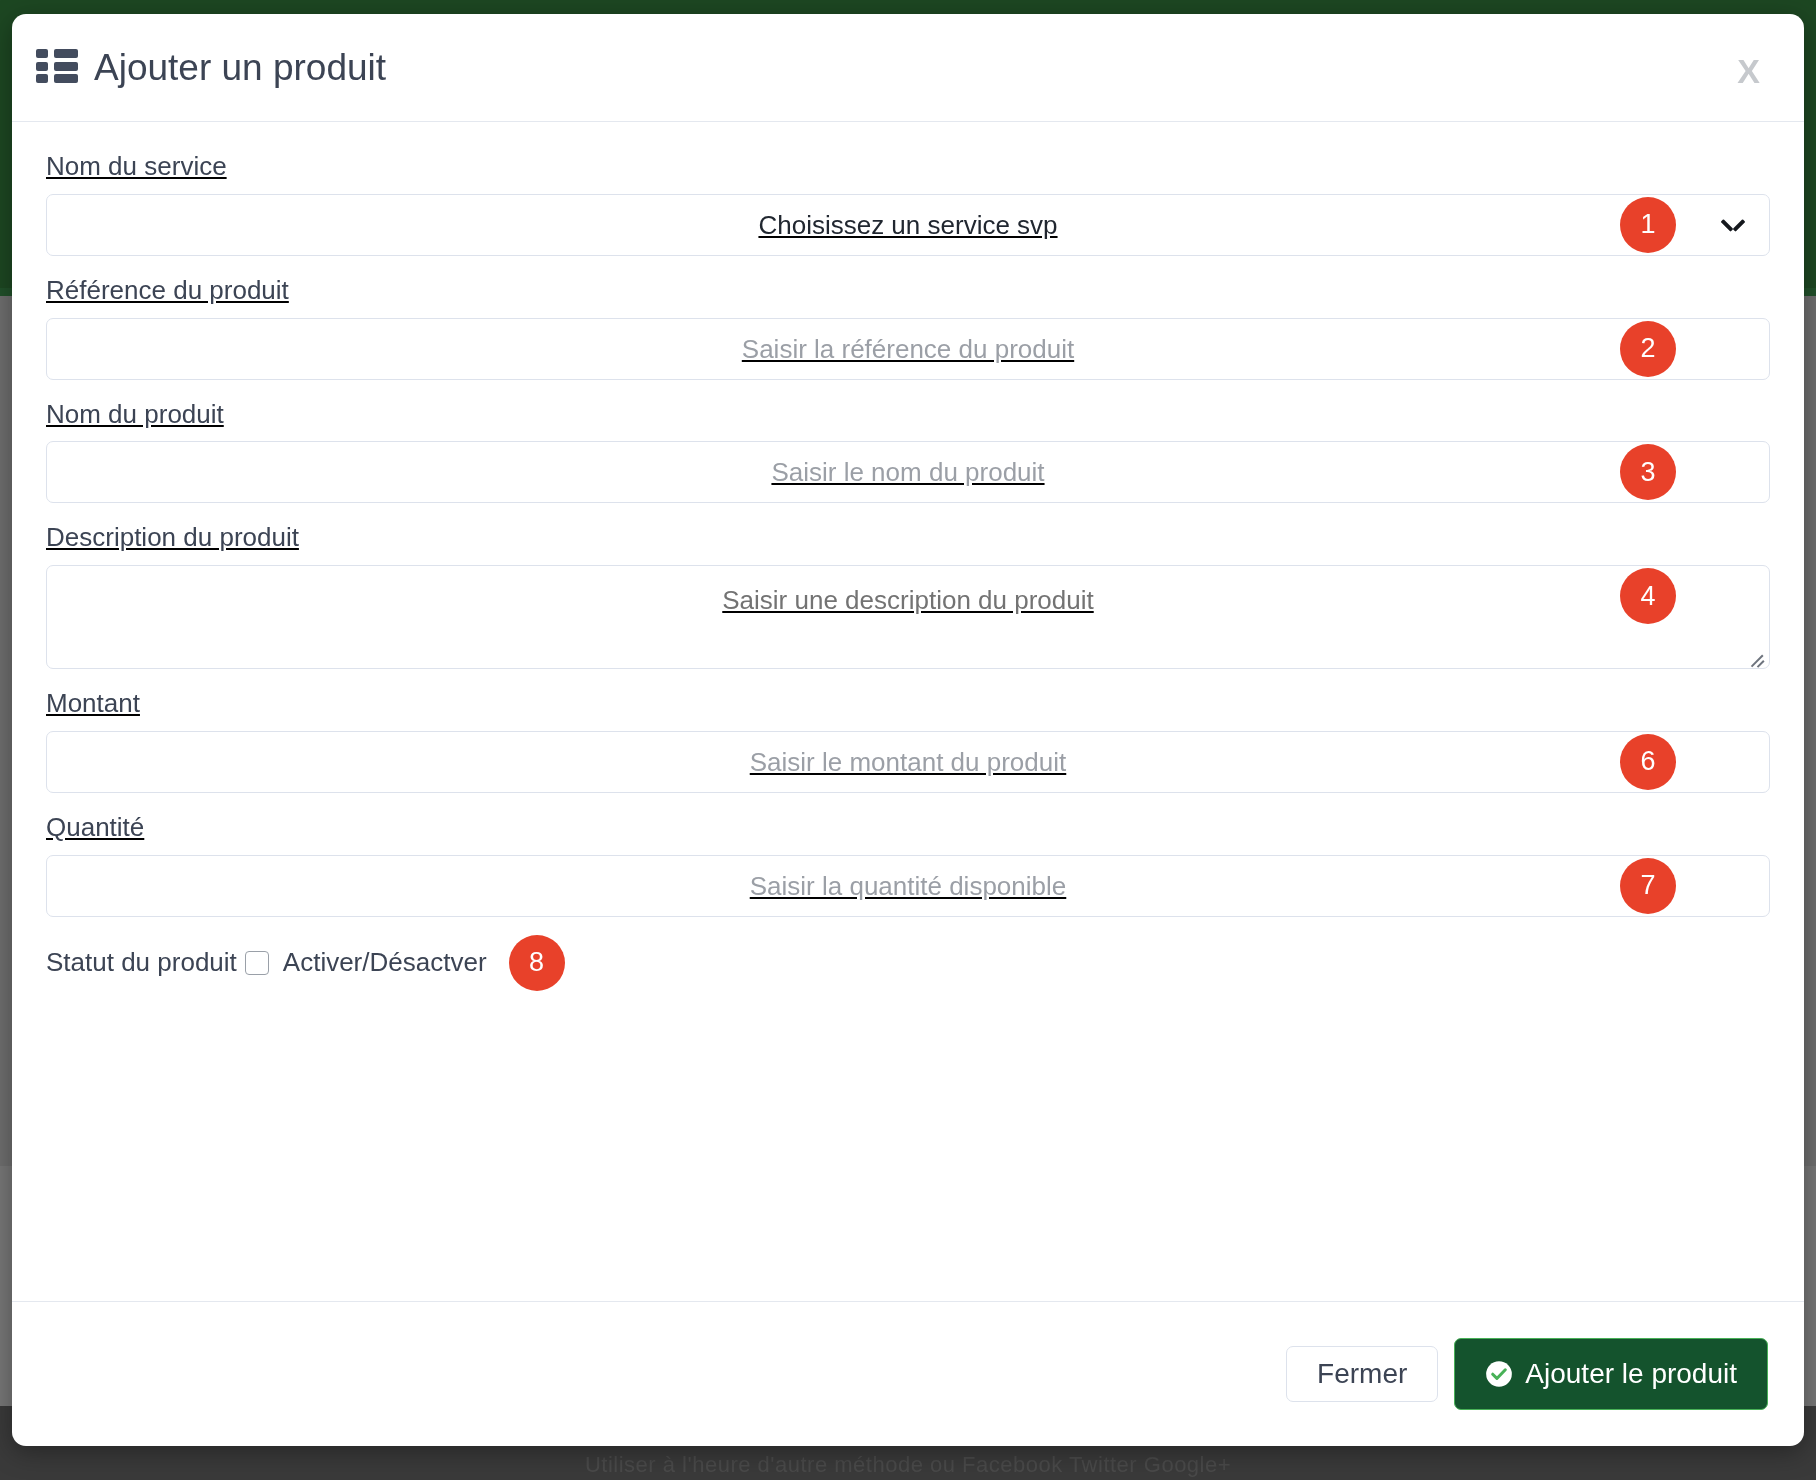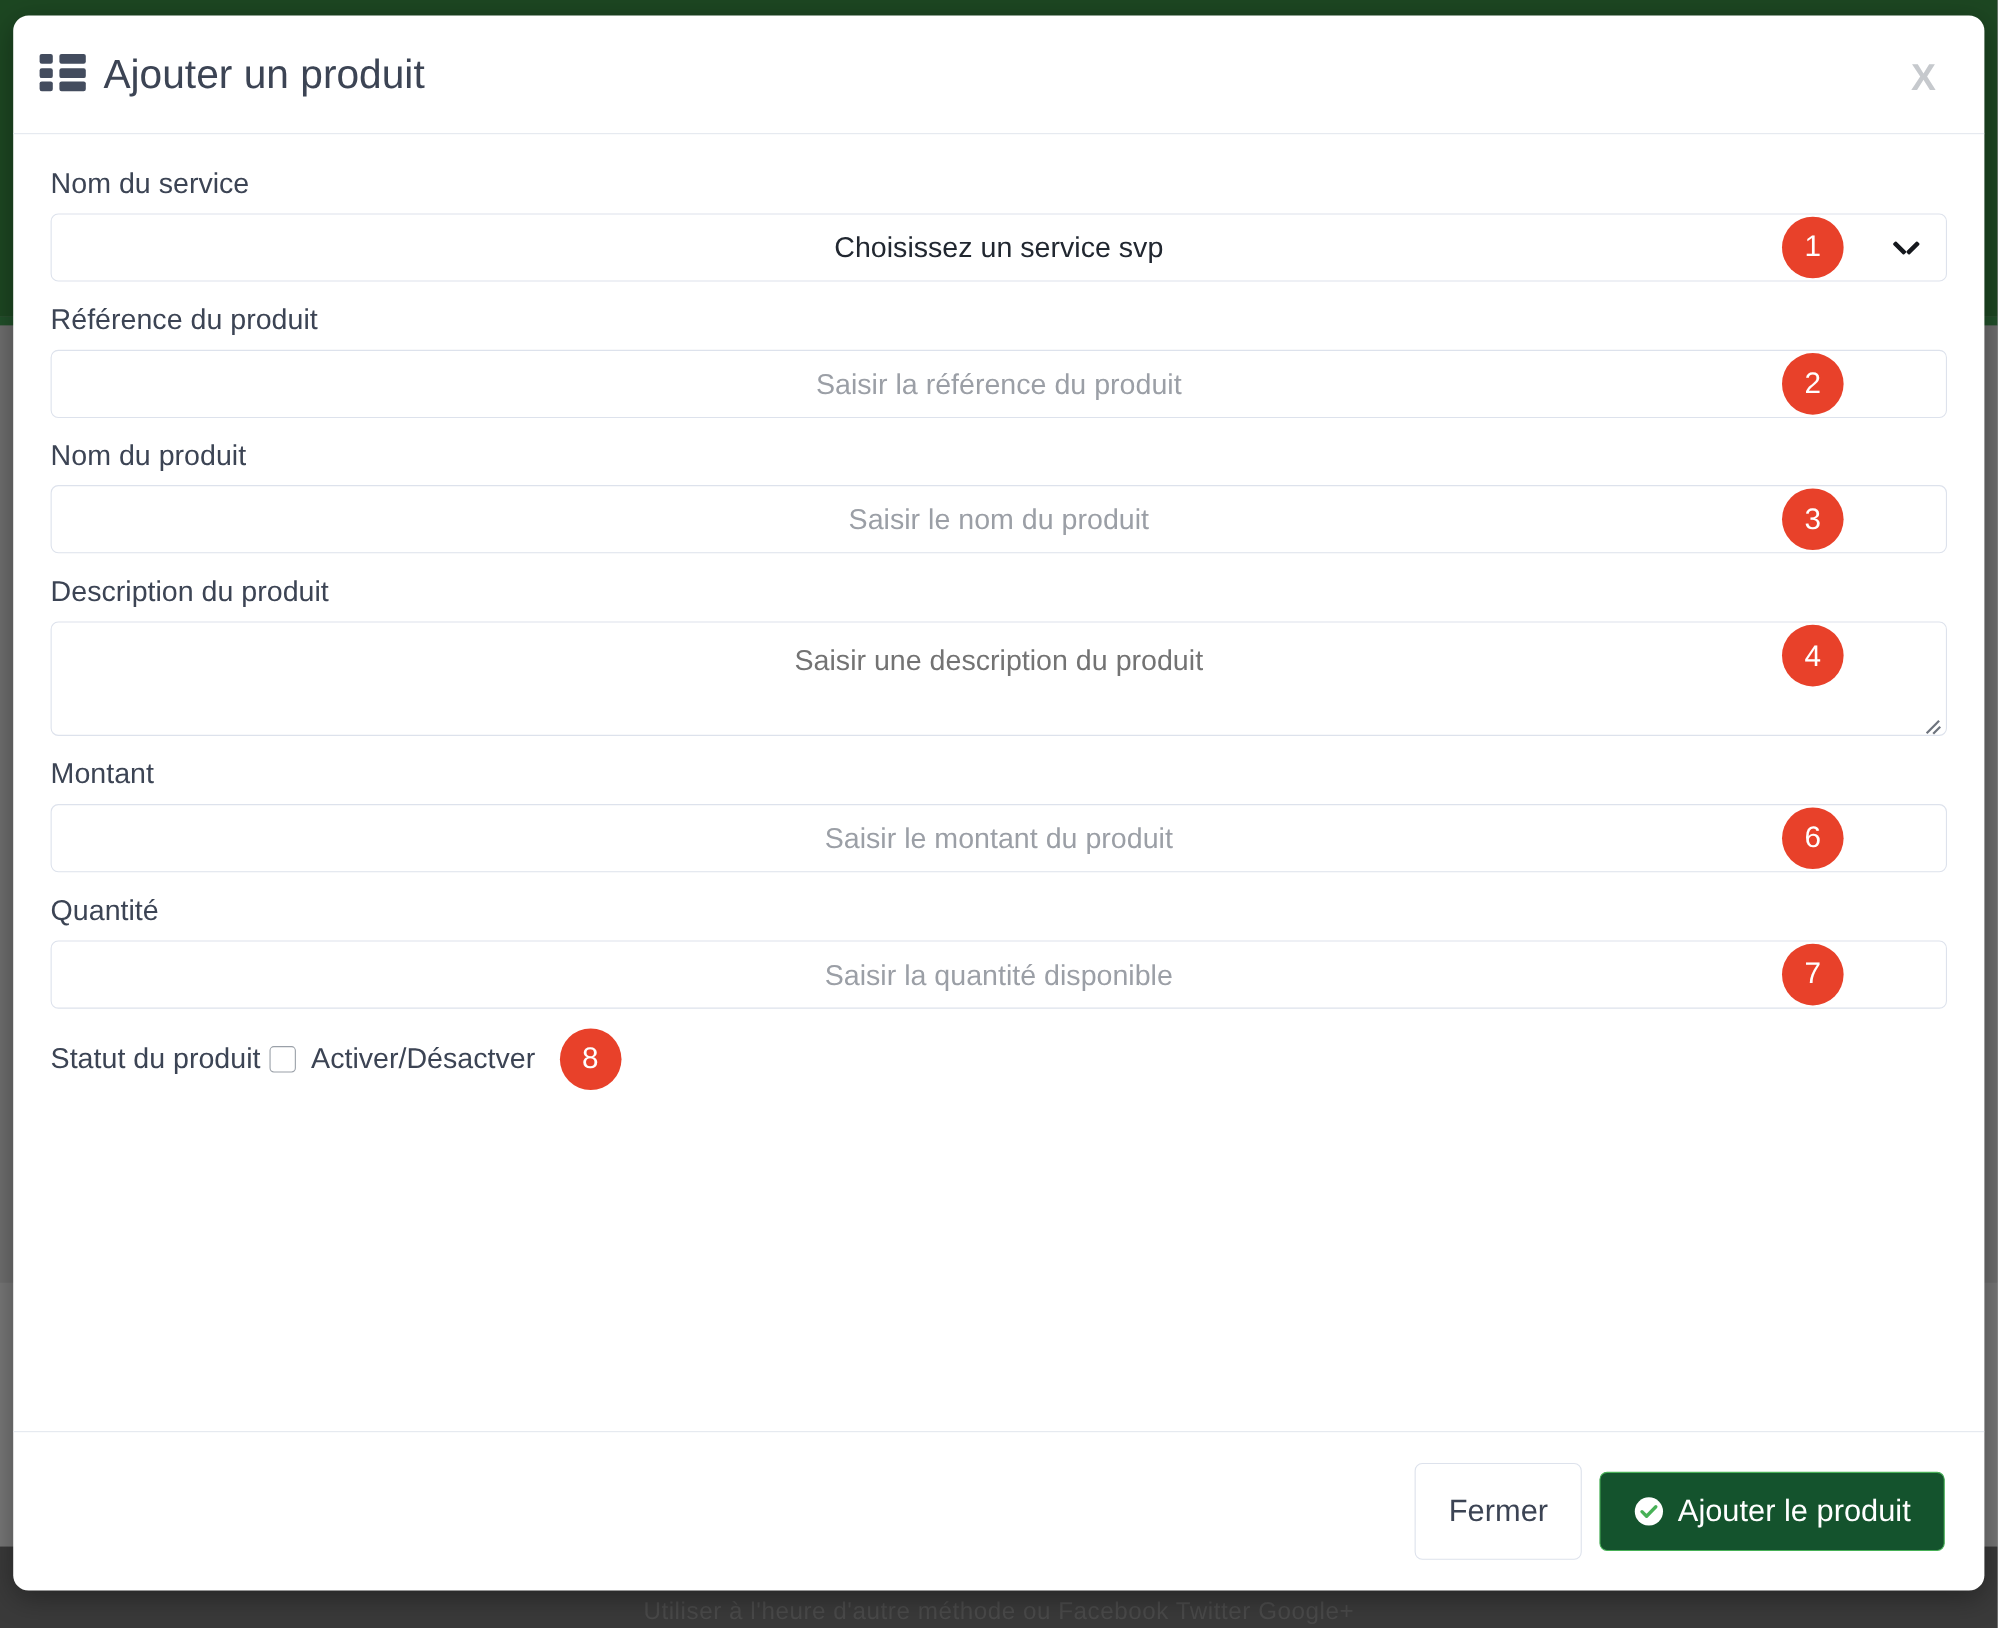--- a/index.html
+++ b/index.html
@@ -144,20 +144,21 @@
   .modal-body {
     flex: 1 1 auto;
     padding: 28px 34px 0 34px;
     position: relative;
     overflow: hidden;
   }
 
   .field {
     position: relative;
     margin-bottom: 18px;
+    text-decoration: underline;
   }
   .field-label {
     font-size: 26px;
     color: #3c4454;
     margin-bottom: 10px;
     line-height: 1.3;
     display: block;
   }
 
   .control {
@@ -319,21 +320,21 @@
     align-items: center;
     justify-content: center;
     gap: 12px;
     line-height: 1;
   }
   .btn-secondary {
     background: #ffffff;
     border: 1px solid #dde2ec;
     color: #3c4454;
     padding: 0 30px;
-    height: 88px;
+    height: 56px;
   }
   .btn-primary {
     background: #14532d;
     border: 1px solid #48b157;
     color: #ffffff;
     padding: 0 30px;
     height: 72px;
   }
   .check-circle {
     width: 28px;

